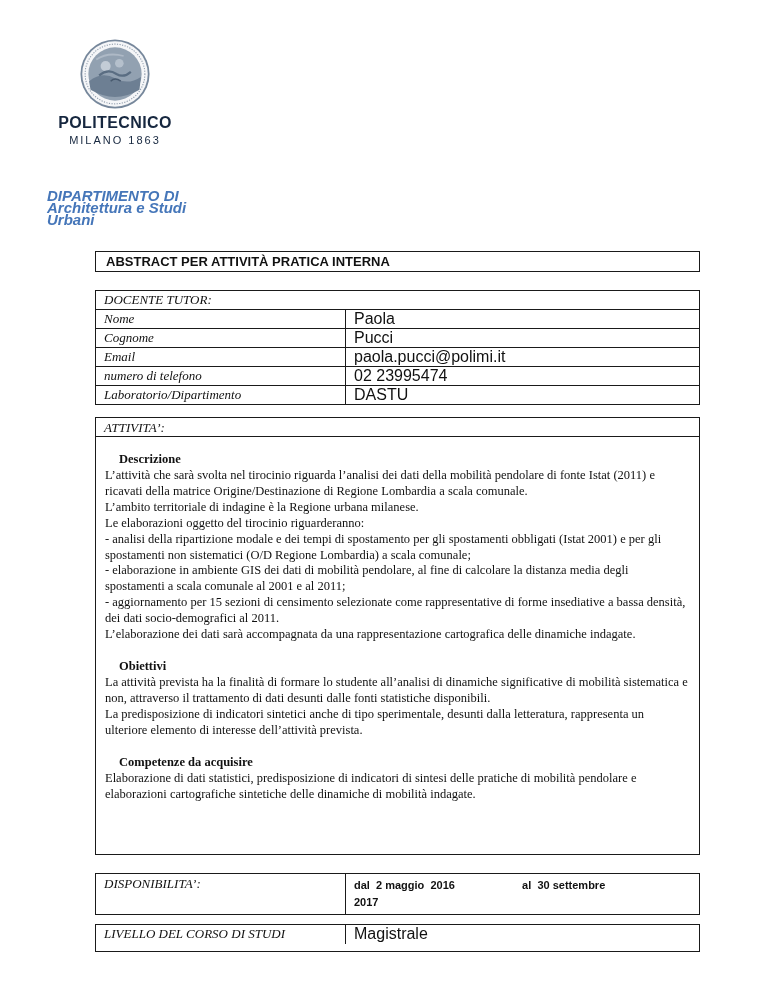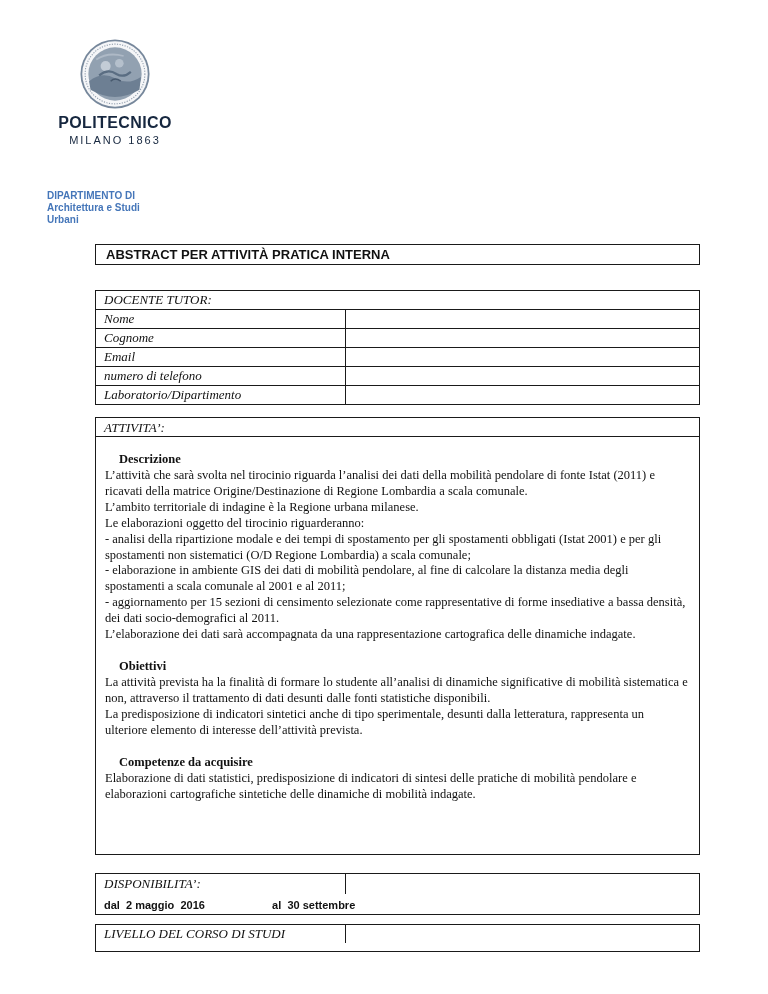--- a/index.html
+++ b/index.html
@@ -23,43 +23,44 @@
   .wordmark-sub {
     font-family: "Liberation Sans", sans-serif;
     font-size: 11px; letter-spacing: 2px; margin-top: 2px;
     color: #16273f; white-space: nowrap;
   }
 
   
   .dept {
     position: absolute; left: 47px; top: 190px;
     font-family: "Liberation Sans", sans-serif;
-    font-size: 10px; font-weight: bold; line-height: 12px;
+    font-size: 15px; font-weight: bold; line-height: 12px;
     color: #4576b9;
+    font-style: italic;
   }
 
   
   .box {
     position: absolute; left: 95px; width: 605px;
     border: 1px solid #1a1a1a; background: #fff;
   }
 
-  .title-box { top: 244px; height: 21px; }
+  .title-box { top: 251px; height: 21px; }
   .title-text {
     display: block; padding: 2px 0 0 10px;
     font-family: "Liberation Sans", sans-serif;
     font-weight: bold; font-size: 13px;
   }
 
   
   .thead {
     height: 18px; font-style: italic; font-size: 13px;
     padding: 0 0 0 8px; line-height: 18px;
   }
-  .trow { display: flex; border-top: 1px solid #1a1a1a; height: 19px; flex-direction: column; }
+  .trow { display: flex; border-top: 1px solid #1a1a1a; height: 19px; }
   .tlabel {
     width: 250px; border-right: 1px solid #1a1a1a;
     font-style: italic; font-size: 13px; line-height: 18px;
     padding-left: 8px; overflow: hidden; white-space: nowrap;
   }
   .tvalue {
     flex: 1; font-family: "Liberation Sans", sans-serif;
     font-size: 16px; line-height: 18px; padding-left: 8px;
     overflow: hidden;
   }

